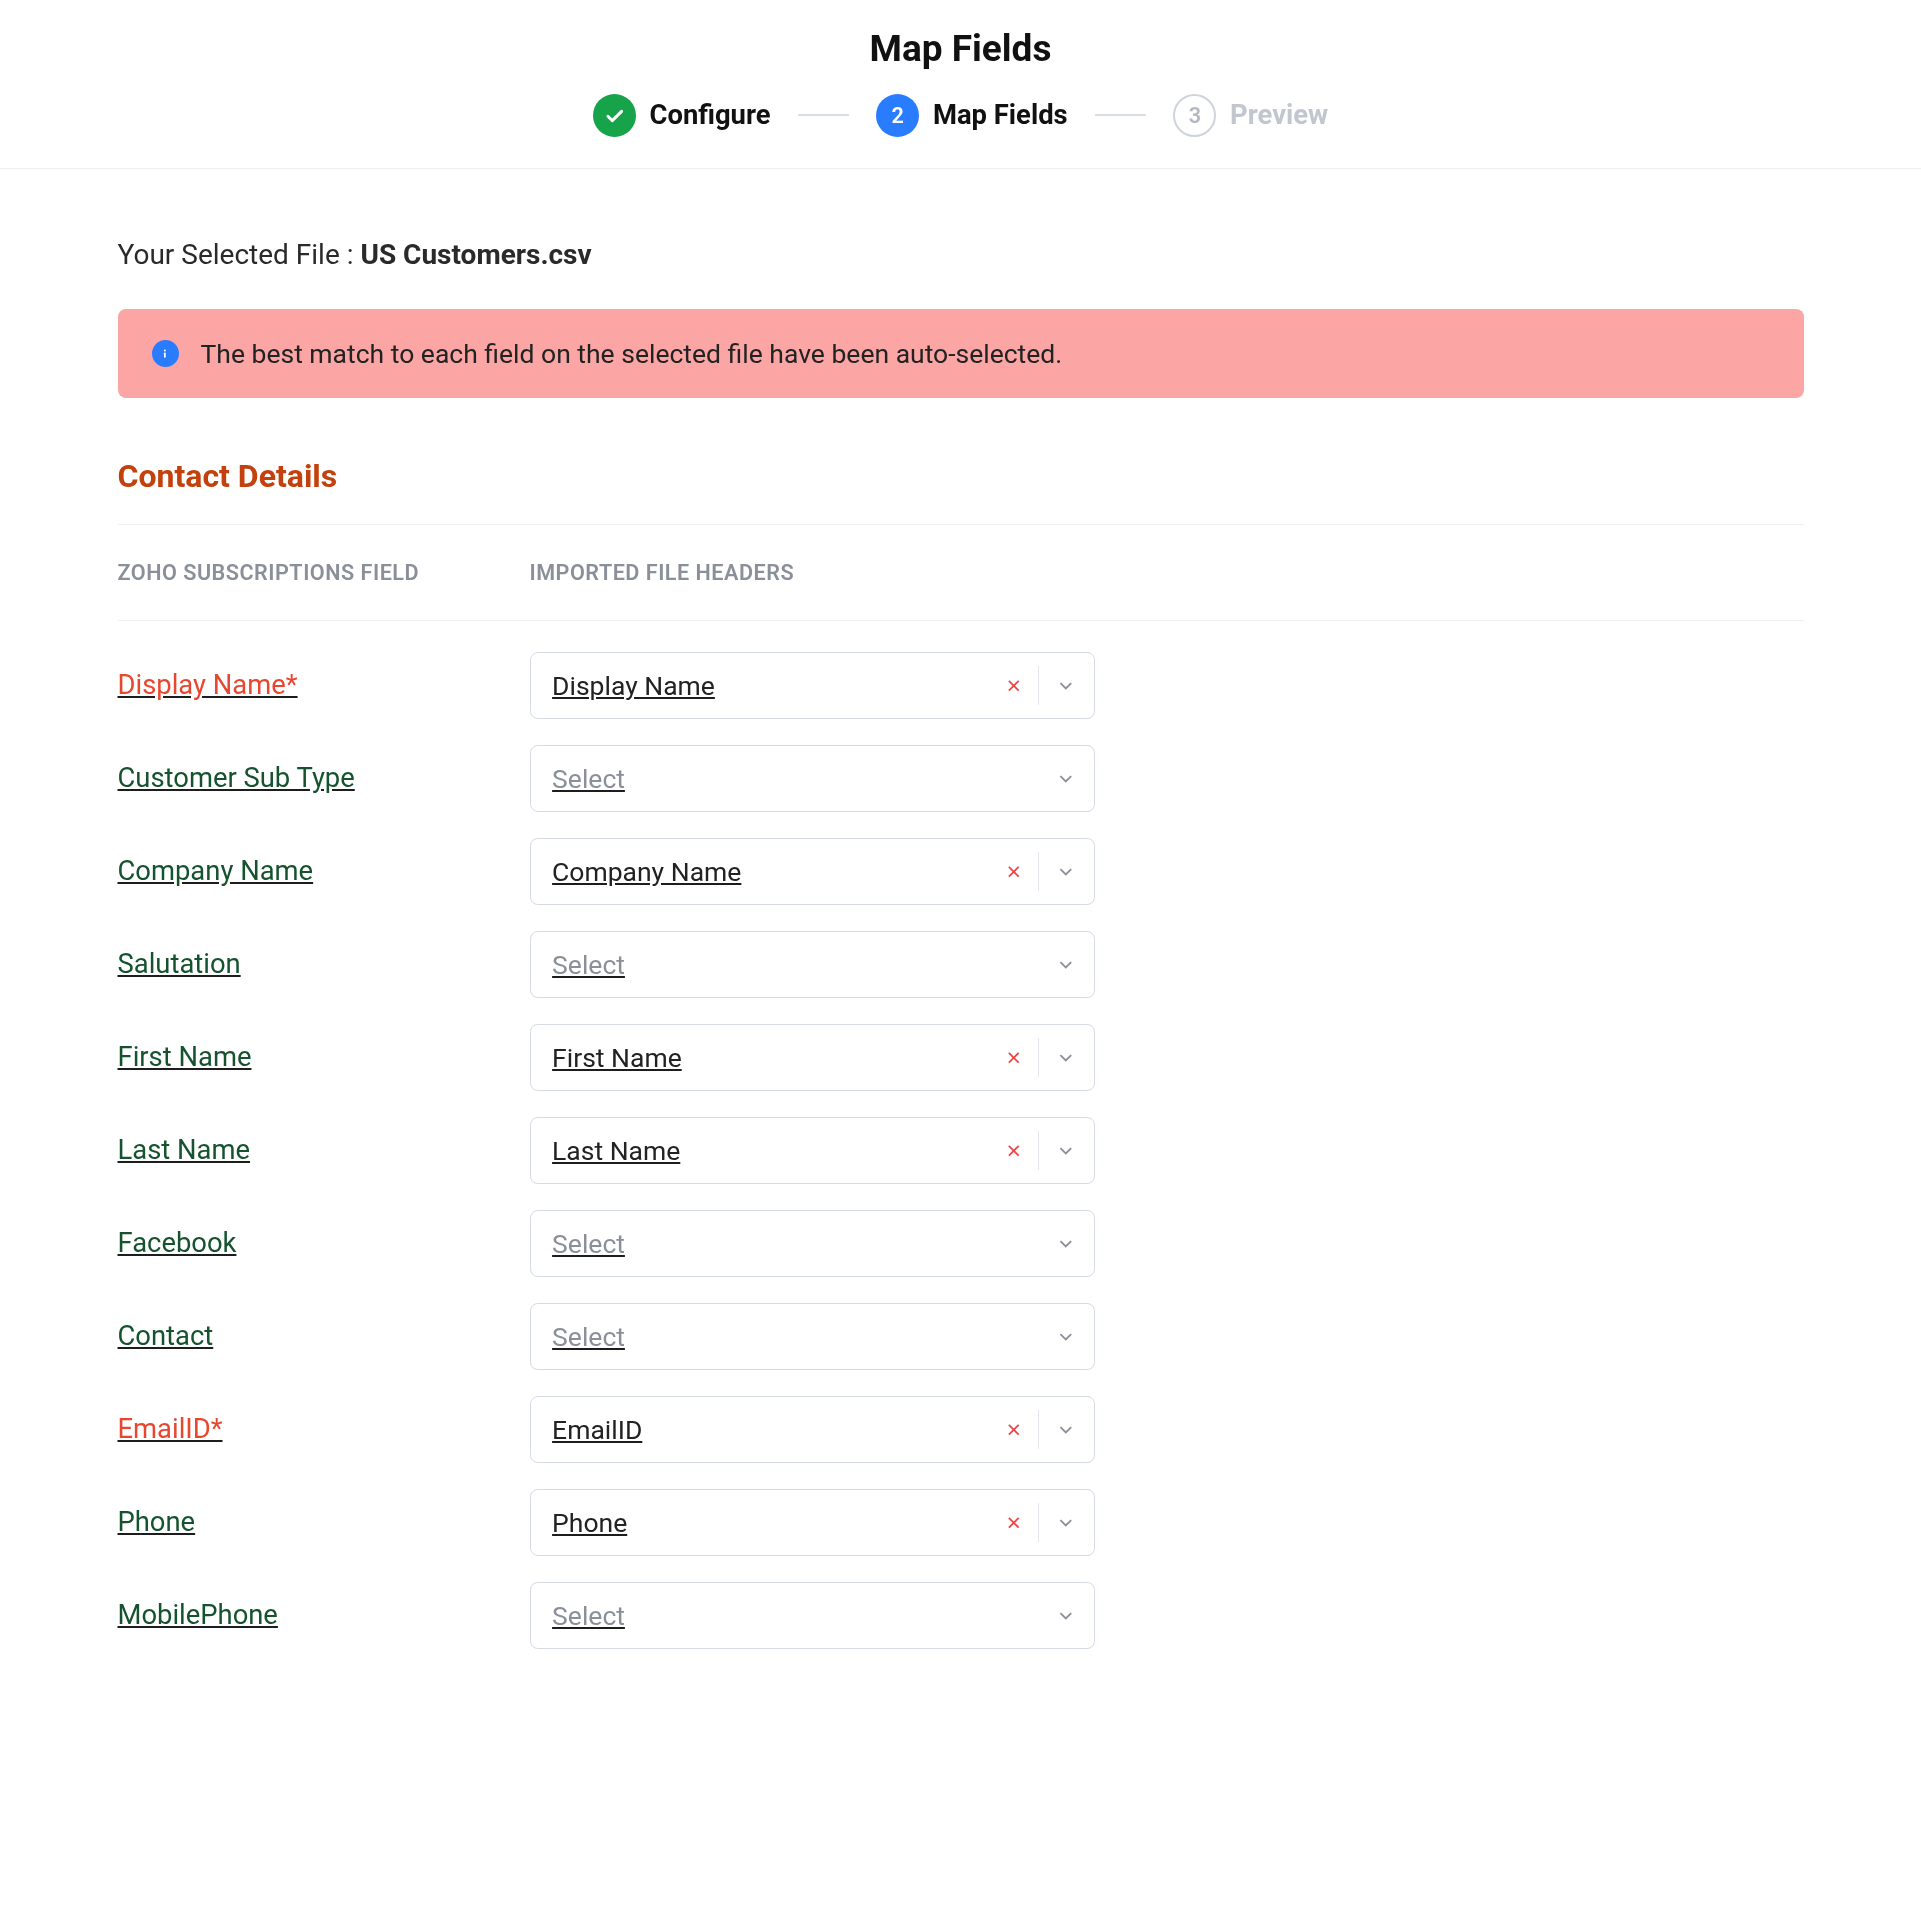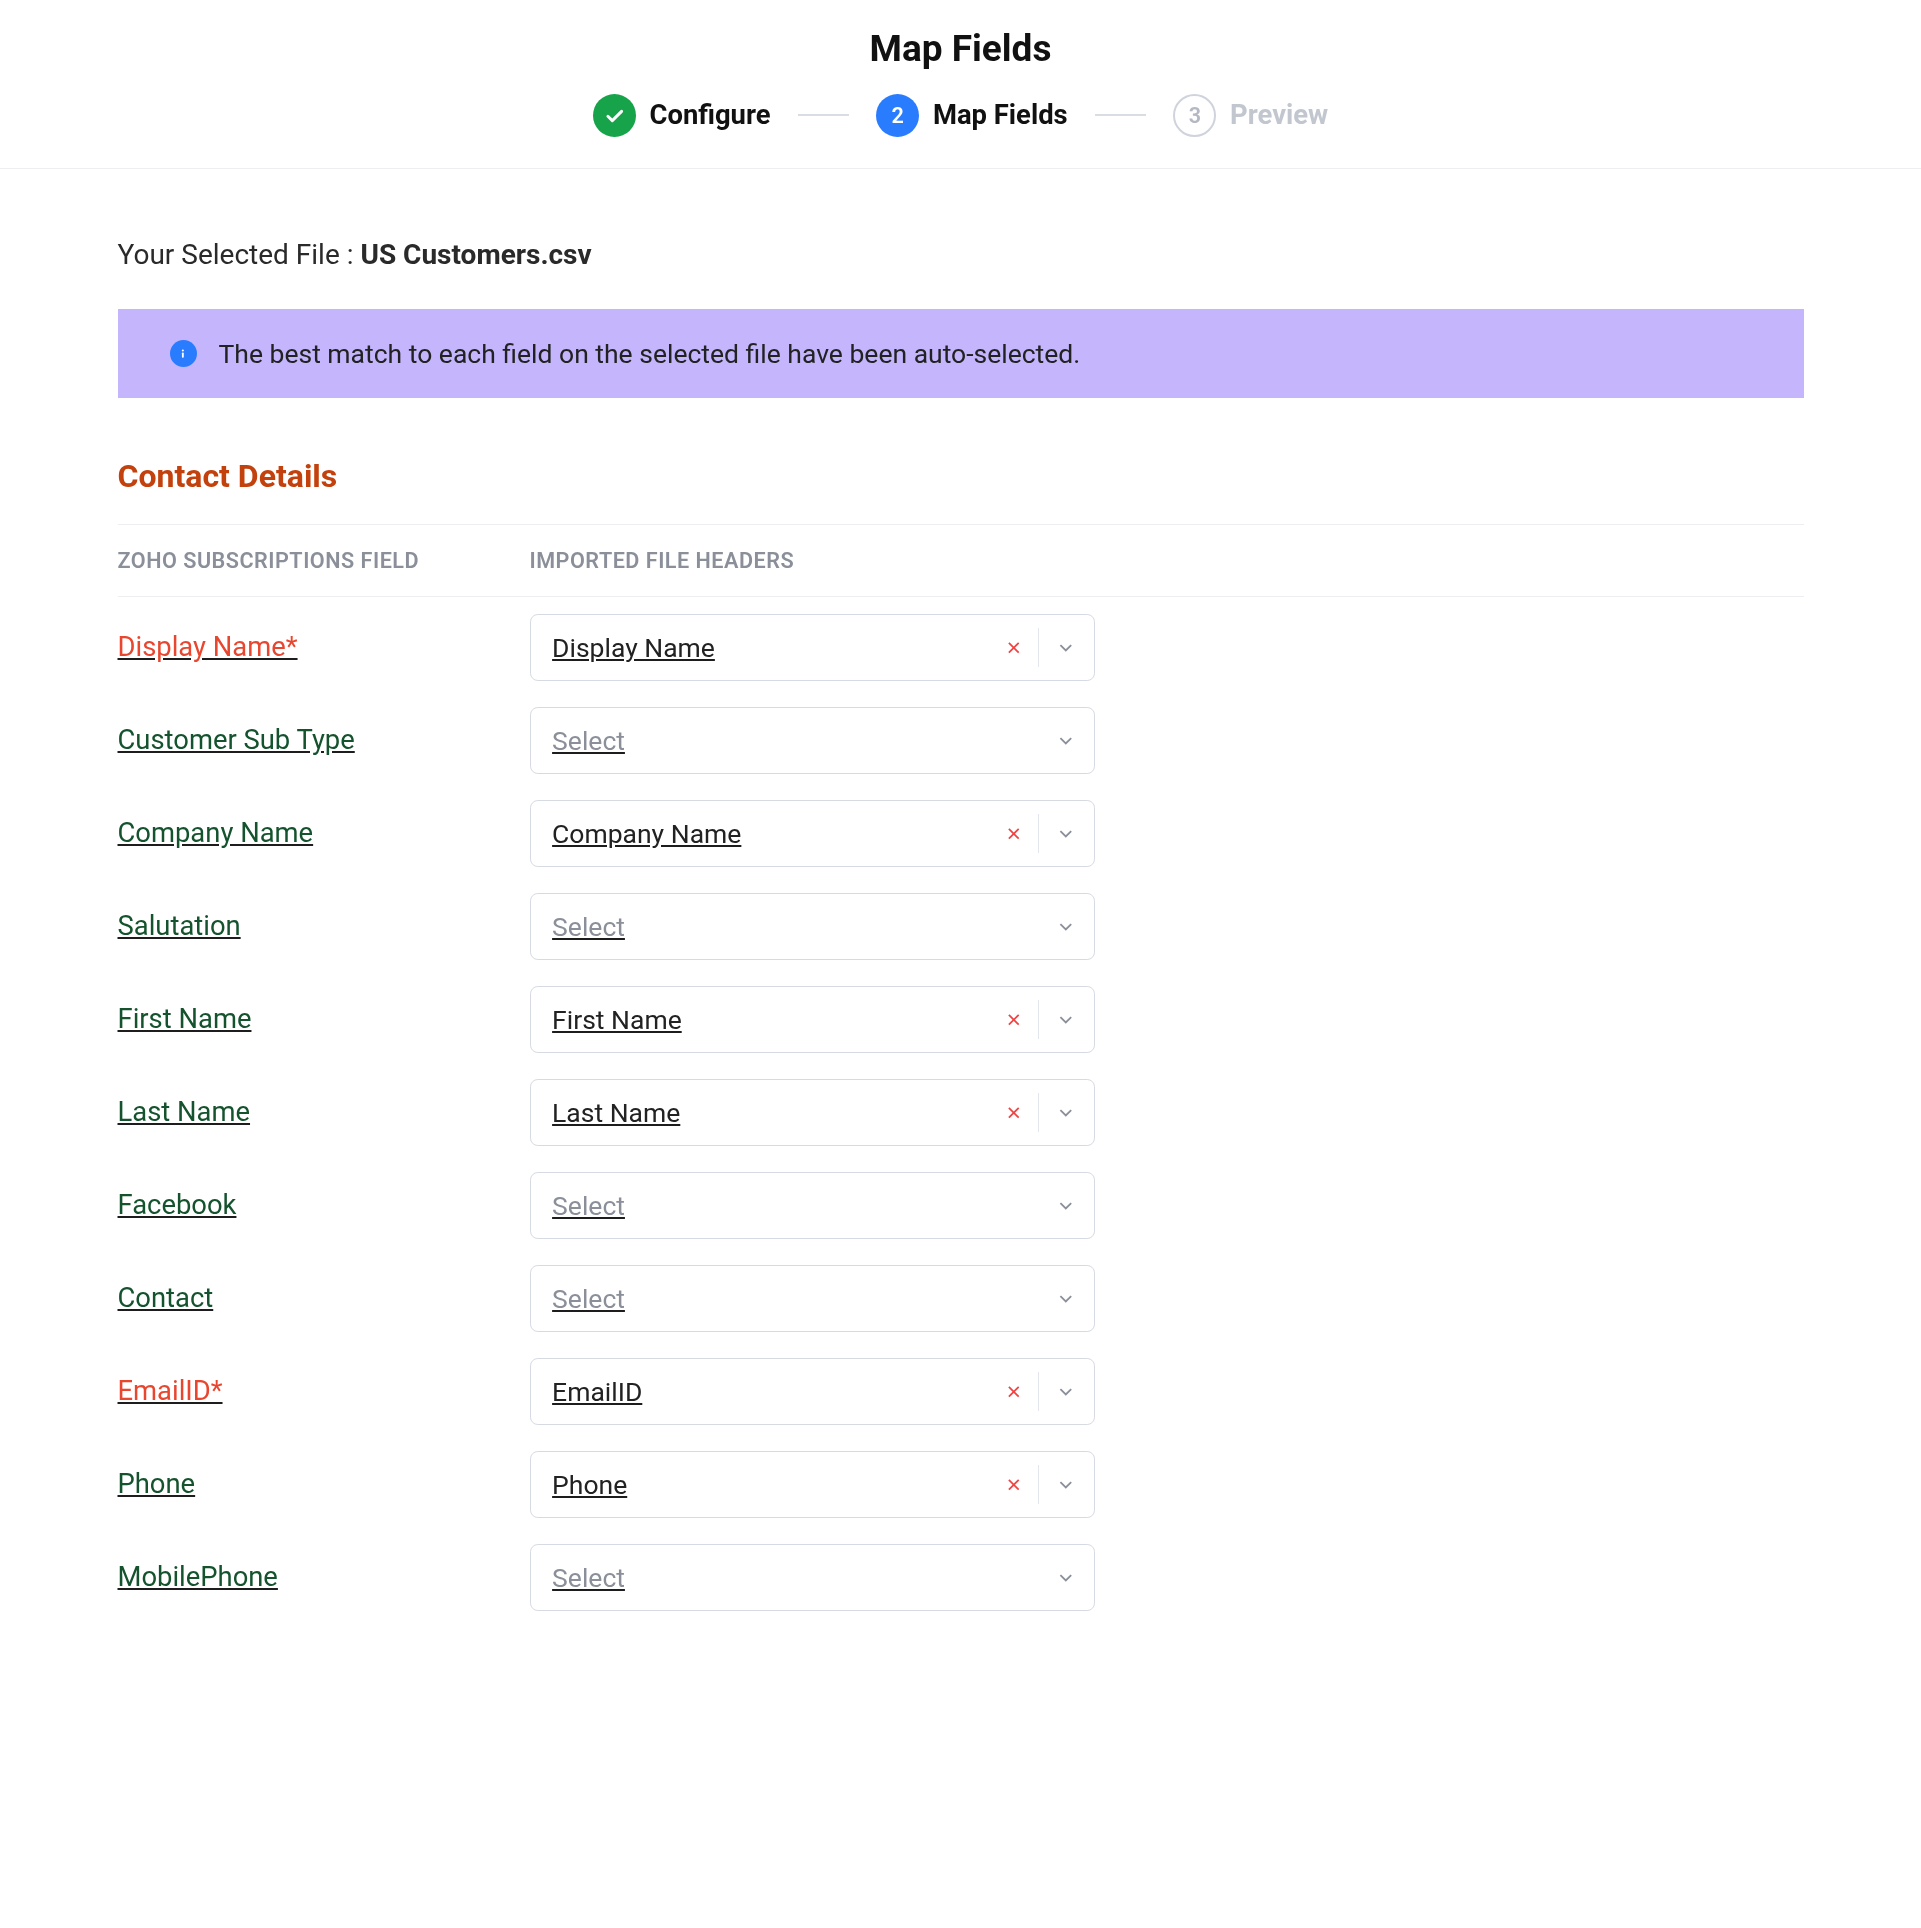--- a/index.html
+++ b/index.html
@@ -75,23 +75,23 @@
     padding-bottom: 176px;
   }
   .file-line {
     font-size: 28px;
     color: #2a2a2a;
     margin-bottom: 38px;
   }
   .file-line .fname { font-weight: 700; }
 
   .info-banner {
-    background: #c4b5fd;
-    border-radius: 0;
-    padding: 29px 52px;
+    background: #fca5a5;
+    border-radius: 8px;
+    padding: 29px 34px;
     display: flex;
     align-items: center;
     gap: 21.6px;
     margin-bottom: 59px;
   }
   .info-icon {
     width: 27.4px; height: 27.4px;
     border-radius: 50%;
     background: #2a7cff;
     display: flex; align-items: center; justify-content: center;
@@ -104,22 +104,22 @@
     font-size: 32px;
     font-weight: 700;
     margin: 0 0 29px 0;
     color: #c2410c;
   }
   .table-head {
     display: grid;
     grid-template-columns: 412px 1fr;
     border-top: 1px solid #eceef2;
     border-bottom: 1px solid #eceef2;
-    padding: 23px 0;
-    margin-bottom: 17px;
+    padding: 35px 0;
+    margin-bottom: 31px;
   }
   .th {
     font-size: 21.6px;
     font-weight: 600;
     letter-spacing: 0.5px;
     color: #8a8f99;
     text-transform: uppercase;
   }
 
   .rows { display: flex; flex-direction: column; gap: 26px; text-decoration: underline; }

